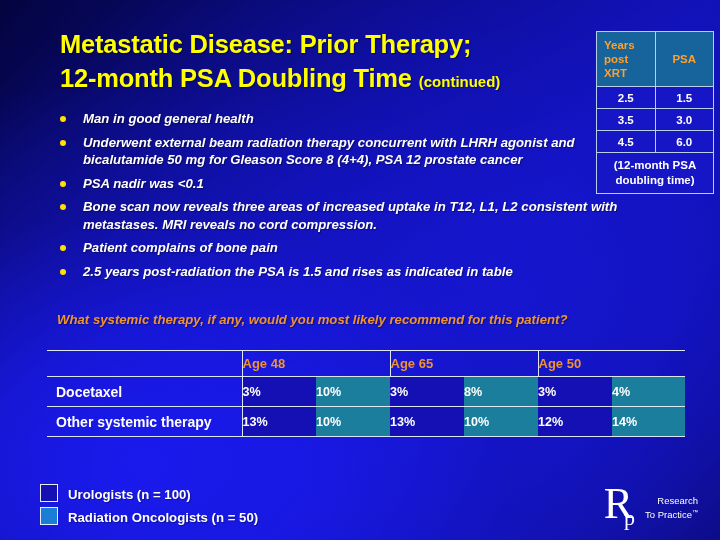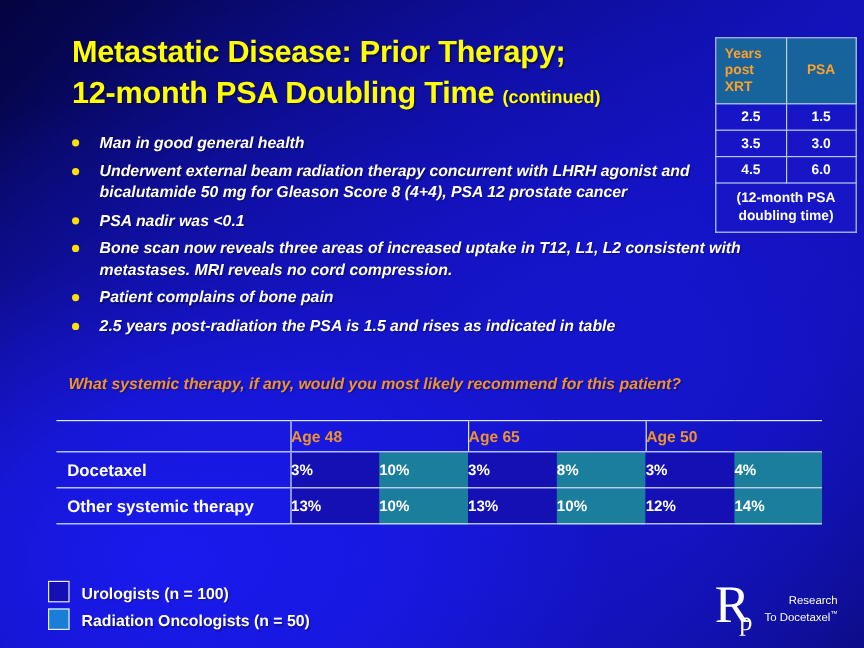--- a/index.html
+++ b/index.html
@@ -335,17 +335,17 @@
     <div class="legend-row">
       <span class="legend-swatch sw-rad"></span>
       <span class="legend-label">Radiation Oncologists  (n = 50)</span>
     </div>
   </div>
 
   <div class="logo">
     <span class="logo-mark"><span>R</span><span class="sub-p">p</span></span>
     <span class="logo-text">
       <span>Research</span><br>
-      <span>To Docetaxel</span><span class="tm">™</span>
+      <span>To Practice</span><span class="tm">™</span>
     </span>
   </div>
 
 </div>
 
 </body></html>

